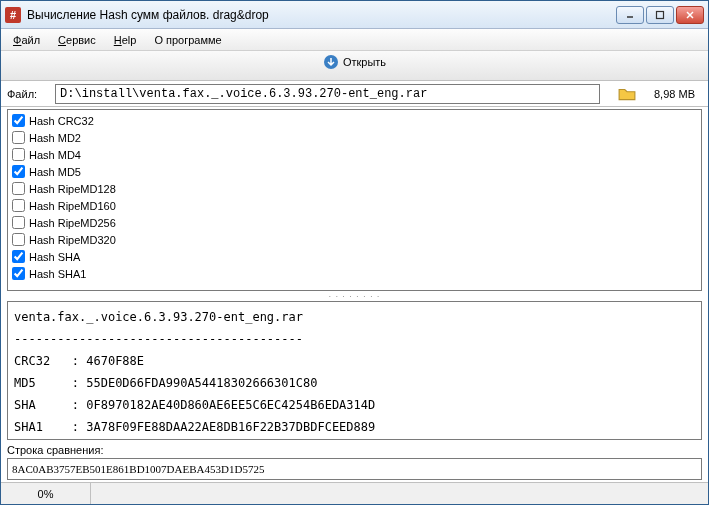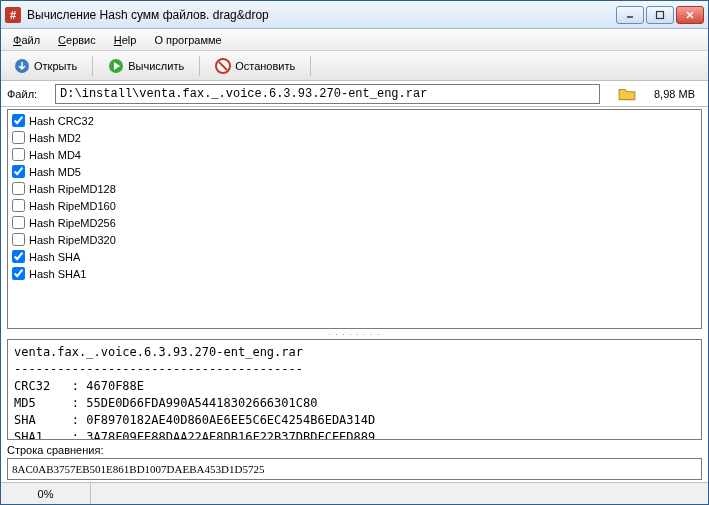--- a/index.html
+++ b/index.html
@@ -8,35 +8,35 @@
 .titlebar { height: 28px; background: linear-gradient(#f0f6fc, #d8e6f5); border-bottom: 1px solid #a8b8cf; display: flex; align-items: center; padding: 0 4px; }
 .titlebar-icon { width: 16px; height: 16px; background: #c0392b; border-radius: 2px; display: flex; align-items: center; justify-content: center; color: #fff; font-size: 11px; font-weight: bold; margin-right: 6px; }
 .titlebar-text { flex: 1; font-size: 12px; color: #000; }
 .win-buttons { display: flex; gap: 2px; }
 .win-btn { width: 28px; height: 18px; border: 1px solid #6a8bb3; border-radius: 3px; background: linear-gradient(#f3f8fe, #cfe0f3); display: flex; align-items: center; justify-content: center; cursor: pointer; }
 .win-btn.close { background: linear-gradient(#f5a199, #d14c3a); border-color: #a83828; }
 .win-btn svg { width: 10px; height: 10px; }
 .menubar { height: 22px; background: linear-gradient(#fdfdfd, #ececec); border-bottom: 1px solid #d0d0d0; display: flex; align-items: center; padding: 0 4px; gap: 2px; }
 .menu-item { padding: 2px 8px; cursor: pointer; }
 .menu-item u { text-decoration: underline; }
-.toolbar { height: 30px; background: linear-gradient(#fafafa, #e6e6e6); border-bottom: 1px solid #c0c0c0; display: flex; align-items: center; padding: 0 6px; gap: 6px; }
+.toolbar { height: 30px; background: linear-gradient(#fafafa, #e6e6e6); border-bottom: 1px solid #c0c0c0; display: flex; align-items: center; padding: 0 6px; gap: 6px; flex-direction: column; }
 .tbtn { display: flex; align-items: center; gap: 4px; padding: 2px 6px; border: 1px solid transparent; cursor: pointer; }
 .ticon { width: 16px; height: 16px; display: flex; align-items: center; justify-content: center; }
 .tsep { width: 1px; height: 20px; background: #c0c0c0; margin: 0 2px; }
 .chk-container { display: flex; align-items: center; gap: 4px; }
 .filebar { height: 26px; display: flex; align-items: center; padding: 4px 6px; gap: 18px; border-bottom: 1px solid #c0c0c0; }
 .file-input { flex: 1; height: 20px; border: 1px solid #7a7a7a; padding: 0 4px; font-family: Liberation Mono, monospace; font-size: 12px; background: #fff; }
 .fsize { width: 48px; text-align: left; padding-right: 4px; }
 .content { flex: 1; display: flex; flex-direction: column; padding: 2px 6px; overflow: hidden; }
-.hashlist { height: 220px; border: 1px solid #7a7a7a; background: #fff; overflow-y: scroll; }
+.hashlist { height: 182px; border: 1px solid #7a7a7a; background: #fff; overflow-y: scroll; }
 .hashlist-inner { padding: 2px 4px; }
 .hrow { display: flex; align-items: center; height: 17px; gap: 4px; }
 .hrow input[type=checkbox] { width: 13px; height: 13px; }
 .splitter { height: 10px; display: flex; align-items: center; justify-content: center; cursor: ns-resize; color: #888; letter-spacing: 1px; font-size: 8px; }
-.output { flex: 1; border: 1px solid #7a7a7a; background: #fff; padding: 4px 6px; font-family: monospace; font-size: 12px; line-height: 17px; white-space: pre; overflow-y: scroll; position: relative; }
+.output { flex: 1; border: 1px solid #7a7a7a; background: #fff; padding: 4px 6px; font-family: monospace; font-size: 12px; line-height: 22px; white-space: pre; overflow-y: scroll; position: relative; }
 .comparebar { height: 40px; display: flex; flex-direction: column; padding: 2px 6px; gap: 2px; }
 .compare-input { height: 35px; border: 1px solid #7a7a7a; padding: 0 4px; font-family: Tahoma; font-size: 11px; }
 .statusbar { height: 22px; border-top: 1px solid #c0c0c0; background: #f0f0f0; display: flex; align-items: stretch; }
 .sb-cell { border-right: 1px solid #c0c0c0; display: flex; align-items: center; padding: 0 8px; }
 .sb-pct { width: 90px; justify-content: center; }
 .folder-icon { width: 18px; height: 16px; display:flex; align-items:center; justify-content:center; }
 </style>
 </head>
 <body>
 

